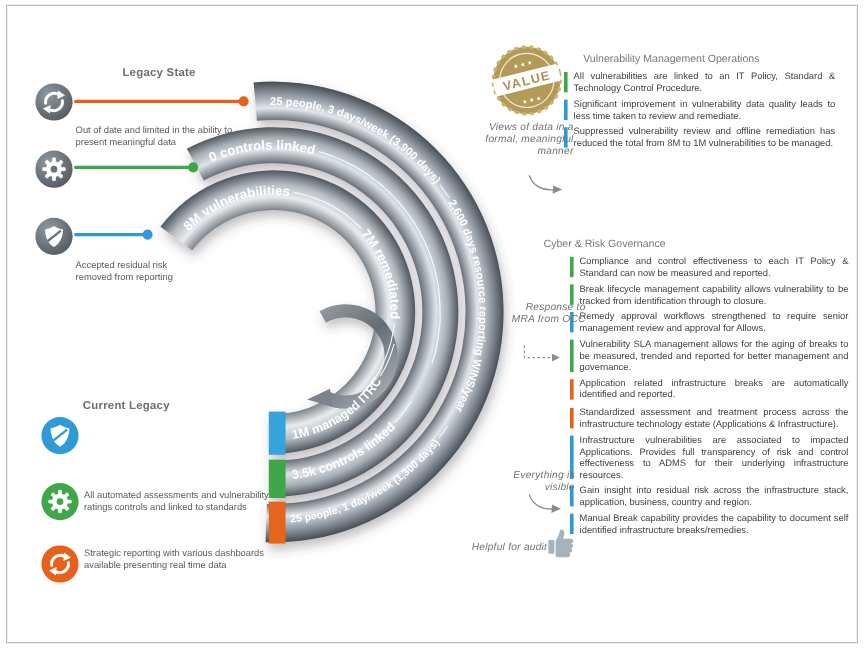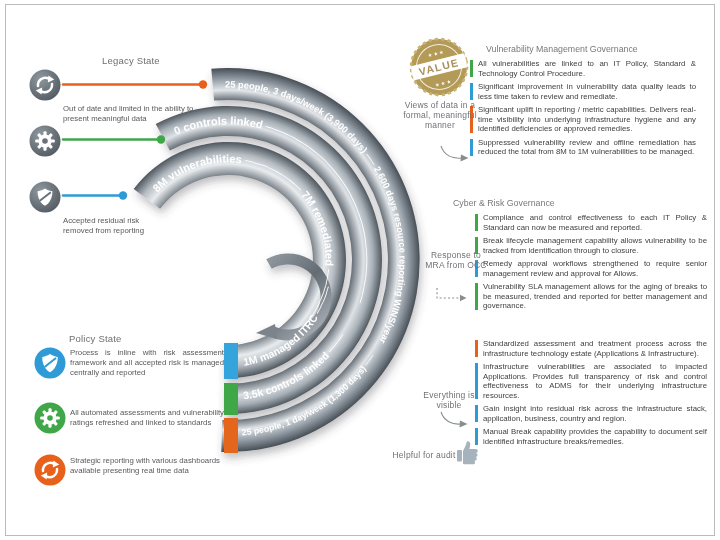--- a/index.html
+++ b/index.html
@@ -2,37 +2,37 @@
 <html><head>
 <meta charset="utf-8">
 <style>
   html,body{margin:0;padding:0;background:#fff;}
   #page{position:relative;width:720px;height:540px;background:#fff;overflow:hidden;
         font-family:"Liberation Sans",sans-serif;color:#414042;}
   #frame{position:absolute;left:5px;top:4px;right:5px;bottom:4px;border:1px solid #b9bbbd;}
   svg text{font-family:"Liberation Sans",sans-serif;}
 
   
-  .sec-title{position:absolute;font-size:9.5px;color:#6d6e71;letter-spacing:.2px;}
+  .sec-title{position:absolute;font-size:9.5px;color:#6d6e71;letter-spacing:.2px;font-weight:bold;}
   .leg-text{position:absolute;font-size:7.8px;line-height:9.8px;color:#58595b;text-align:left;margin-top:13px;}
   .cur-text{position:absolute;font-size:7.8px;line-height:9.8px;color:#58595b;text-align:justify;}
 
   
   .rsec{position:absolute;left:453px;width:256px;}
   .rsec .hd{font-size:8.8px;color:#77787b;margin:0 0 5px 0;line-height:10px;}
   .rsec.s1 .hd{margin-left:33px;}
   .ritem{position:relative;margin:0 0 4px 22px;padding-left:8px;width:224px;
          font-size:7.8px;line-height:9.5px;color:#414042;text-align:justify;}
   .rsec.s1 .ritem{margin-left:17px;width:218px;}
   .bar{position:absolute;left:0;top:1px;bottom:1px;width:3px;}
   .c-green{background:#3fa748;} .c-blue{background:#2f9bd6;} .c-orange{background:#e8611a;}
 
   
-  .note{position:absolute;color:#6f7276;font-size:8.5px;line-height:10px;
-        text-align:center;letter-spacing:.2px;}
+  .note{position:absolute;font-style:italic;color:#6f7276;font-size:8.5px;line-height:10px;
+        text-align:right;letter-spacing:.2px;}
 </style>
 </head>
 <body>
 
 <div id="page">
   <div id="frame"></div>
 
   <svg width="720" height="540" viewBox="0 0 720 540" style="position:absolute;left:0;top:0;">
     <defs>
       <radialGradient id="metal" gradientUnits="userSpaceOnUse" cx="228" cy="260" r="192">
@@ -193,55 +193,54 @@
     <g transform="translate(456,441)" fill="#a6b3bc">
       <rect x="1" y="9" width="5" height="11.5" rx="1"></rect>
       <path d="M7,10 c1.2,-2.4 2.4,-4.4 3,-6.4 c0.4,-1.3 0.3,-3.4 1.9,-3.4 c1.6,0 2.4,1.4 2.4,3.1 c0,1.8 -1,4.6 -1,4.6 h6.4 c1.2,0 2.1,0.9 2.1,2 c0,1.1 -0.9,2 -2,2 c1,0.2 1.7,1 1.7,2 c0,1.1 -0.9,2 -2,2 c0.8,0.3 1.3,1 1.3,1.9 c0,1.1 -0.9,1.9 -2,1.9 h-0.7 c0.6,0.3 1,1 1,1.7 c0,1 -0.9,1.9 -2,1.9 h-7.6 c-1.2,0 -2.5,-0.6 -2.5,-0.6 v-12.6 z"></path>
     </g>
   </svg>
 
   <div class="sec-title" style="left:102px;top:55px;">Legacy State</div>
   <div class="leg-text" style="left:63px;top:91px;width:132px;">Out of date and limited in the ability to present meaningful data</div>
   <div class="leg-text" style="left:63px;top:203px;width:106px;">Accepted residual risk removed from reporting</div>
 
-  <div class="sec-title" style="left:69px;top:333px;">Policy State</div>
-  <div class="cur-text" style="left:70px;top:348px;width:154px;">Process is inline with risk assessment framework and all accepted risk is managed centrally and reported</div>
-  <div class="cur-text" style="left:70px;top:408px;width:154px;">All automated  assessments and vulnerability ratings refreshed and linked to standards</div>
+  <div class="sec-title" style="left:69px;top:333px;">Current Legacy</div>
+  <div class="cur-text" style="left:70px;top:408px;width:154px;">All automated  assessments and vulnerability ratings controls and linked to standards</div>
   <div class="cur-text" style="left:70px;top:456px;width:150px;">Strategic reporting with various dashboards available presenting real time data</div>
 
   <div class="rsec s1" style="top:44px;">
-    <div class="hd">Vulnerability Management Governance</div>
+    <div class="hd">Vulnerability Management Operations</div>
     <div class="ritem">
       <span class="bar c-green"></span>
       <span>All vulnerabilities are linked to an IT Policy, Standard &amp; Technology Control Procedure.</span></div>
     <div class="ritem">
       <span class="bar c-blue"></span>
       <span>Significant improvement in vulnerability data quality leads to less time taken to review and remediate.</span></div>
-    <div class="ritem">
-      <span class="bar c-orange"></span>
-      <span>Significant uplift in reporting / metric capabilities. Delivers real-time visibility into underlying infrastructure hygiene and any identified deficiencies or approved remedies.</span></div>
     <div class="ritem">
       <span class="bar c-blue"></span>
       <span>Suppressed vulnerability review and offline remediation has reduced the total from 8M to 1M vulnerabilities to be managed.</span></div>
   </div>
 
   <div class="rsec s2" style="top:198px;">
     <div class="hd">Cyber &amp; Risk Governance</div>
     <div class="ritem">
       <span class="bar c-green"></span>
       <span>Compliance and control effectiveness to each IT Policy &amp; Standard can now be measured and reported.</span></div>
     <div class="ritem">
       <span class="bar c-green"></span>
       <span>Break lifecycle management capability allows vulnerability to be tracked from identification through to closure.</span></div>
     <div class="ritem">
       <span class="bar c-blue"></span>
       <span>Remedy approval workflows strengthened to require senior management review and approval for Allows.</span></div>
     <div class="ritem">
       <span class="bar c-green"></span>
       <span>Vulnerability SLA management allows for the aging of breaks to be measured, trended and reported for better management and governance.</span></div>
+    <div class="ritem">
+      <span class="bar c-orange"></span>
+      <span>Application related infrastructure breaks are automatically identified and reported.</span></div>
   </div>
 
   <div class="rsec s3" style="top:339px;">
     <div class="ritem">
       <span class="bar c-orange"></span>
       <span>Standardized assessment and treatment process across the infrastructure technology estate (Applications &amp; Infrastructure).</span></div>
     <div class="ritem">
       <span class="bar c-blue"></span>
       <span>Infrastructure vulnerabilities are associated to impacted Applications. Provides full transparency of risk and control effectiveness to ADMS for their underlying infrastructure resources.</span></div>
     <div class="ritem">

